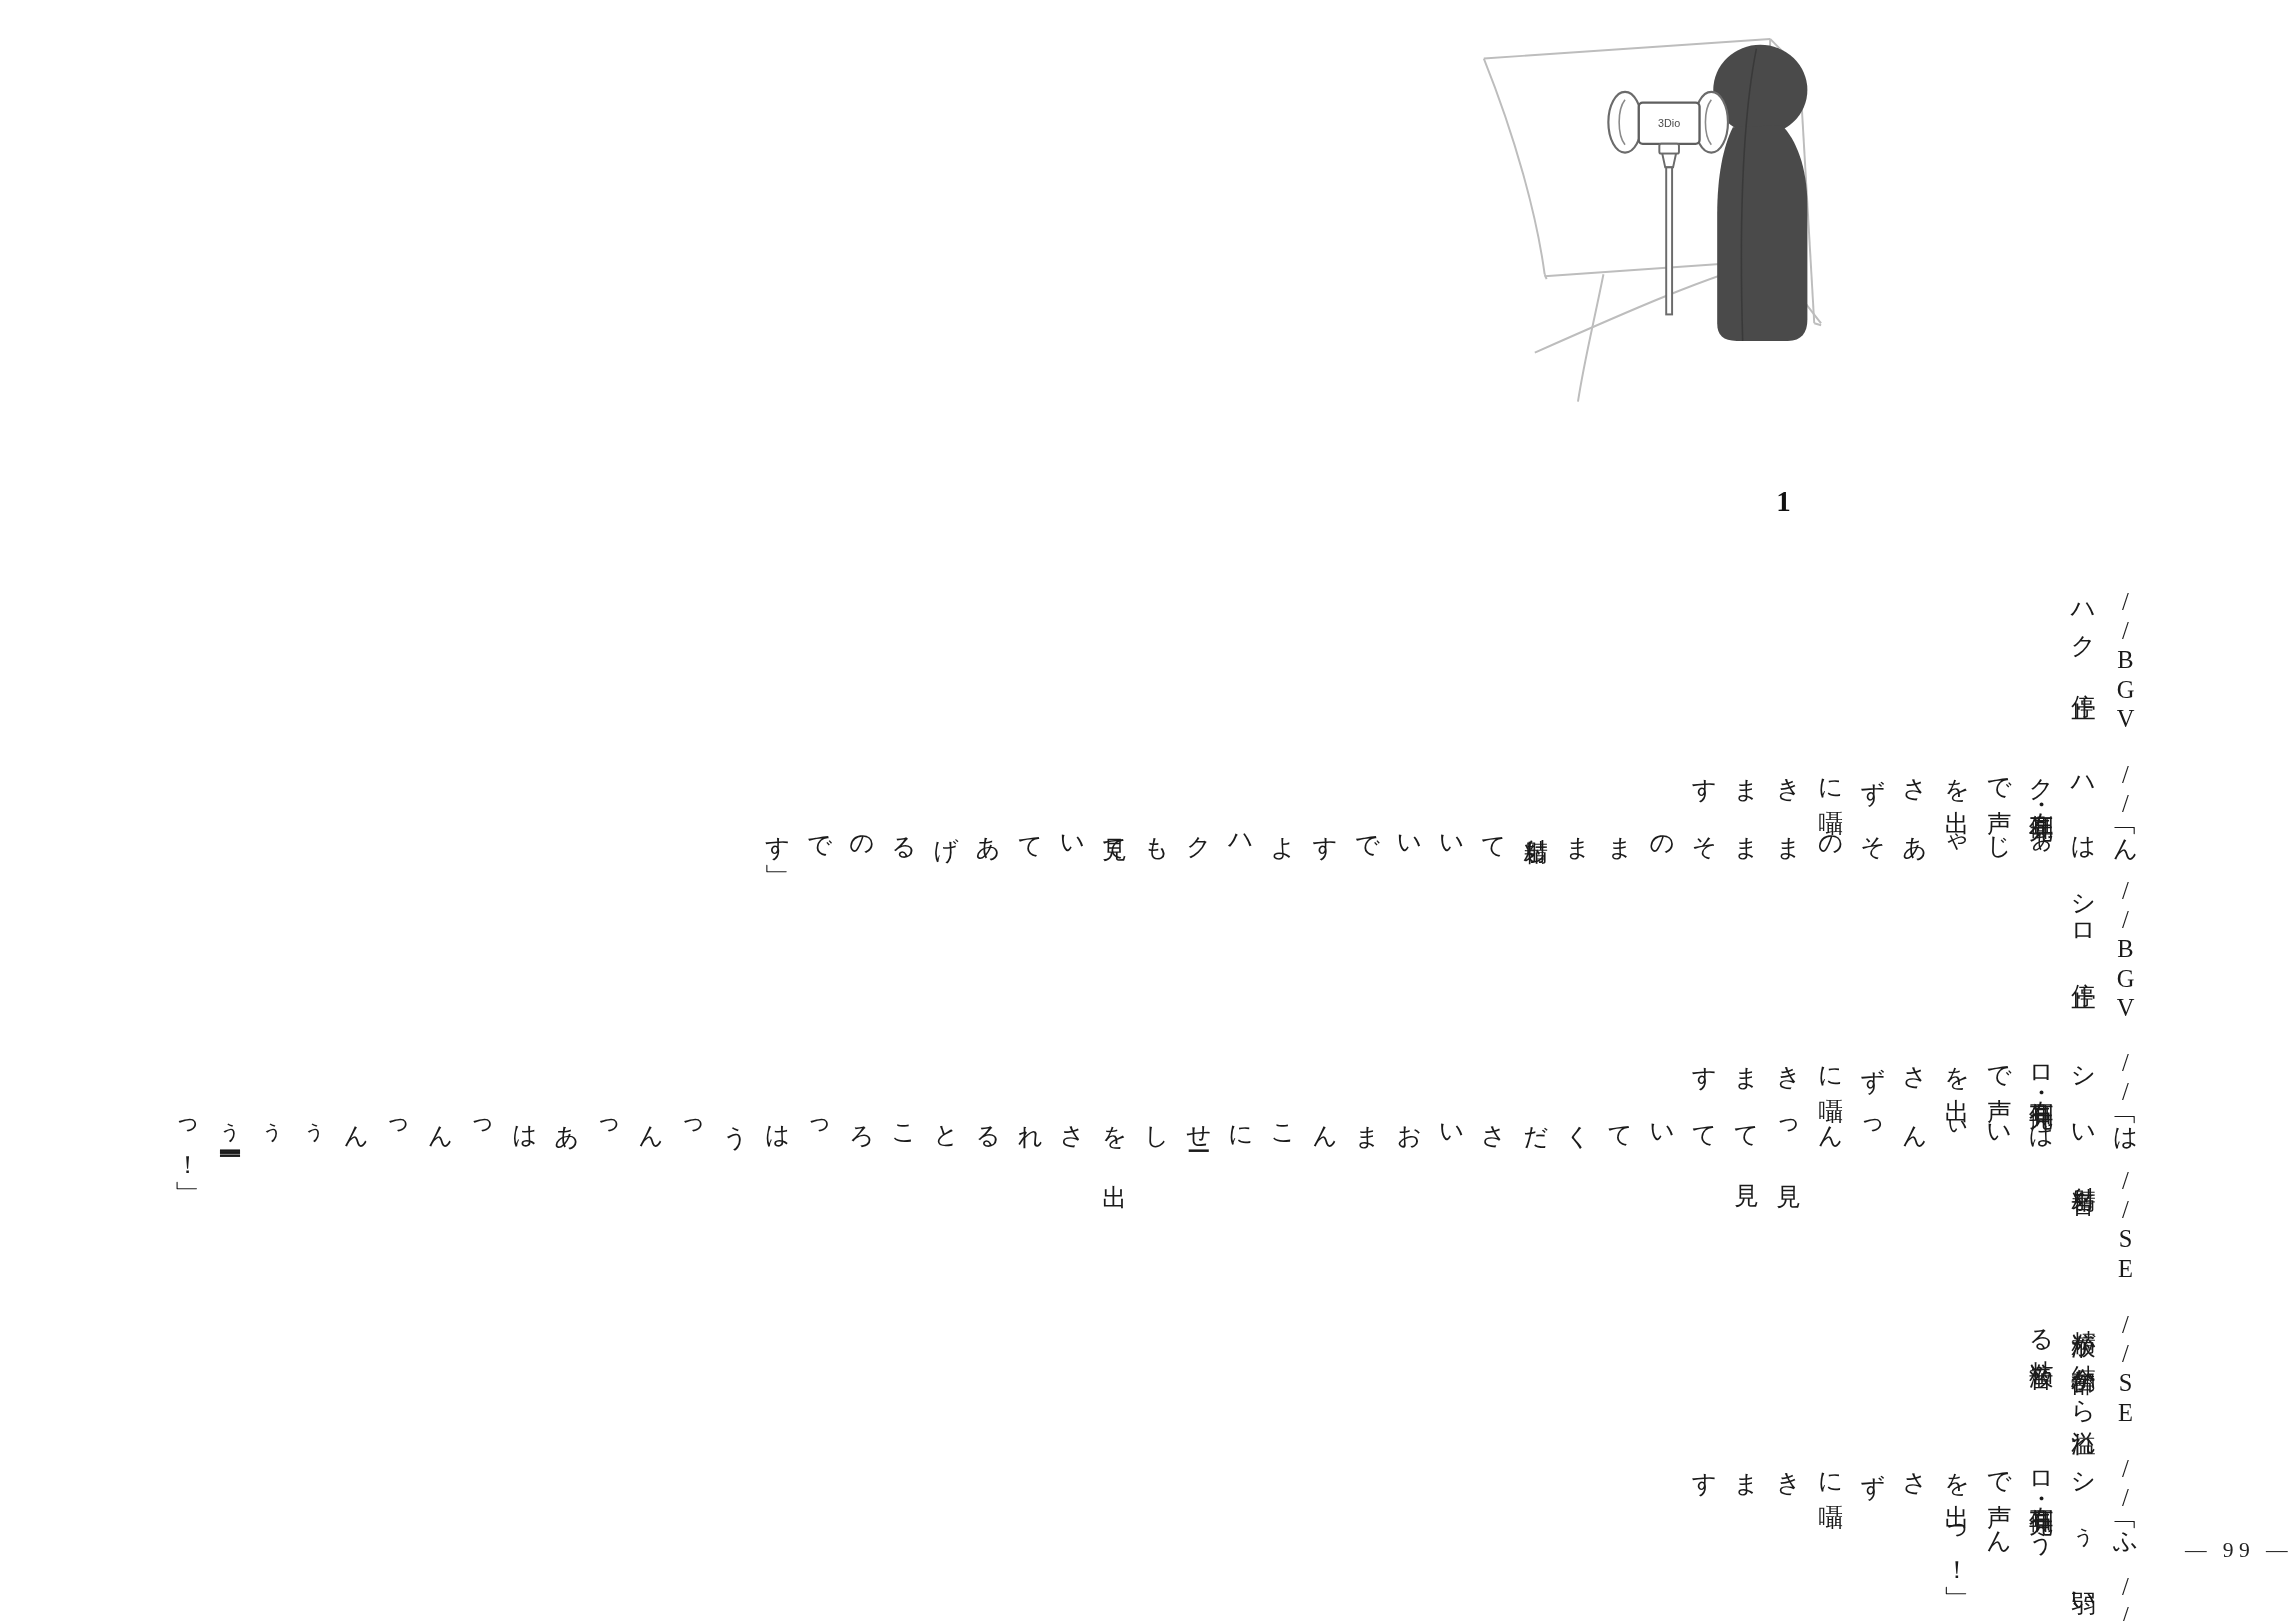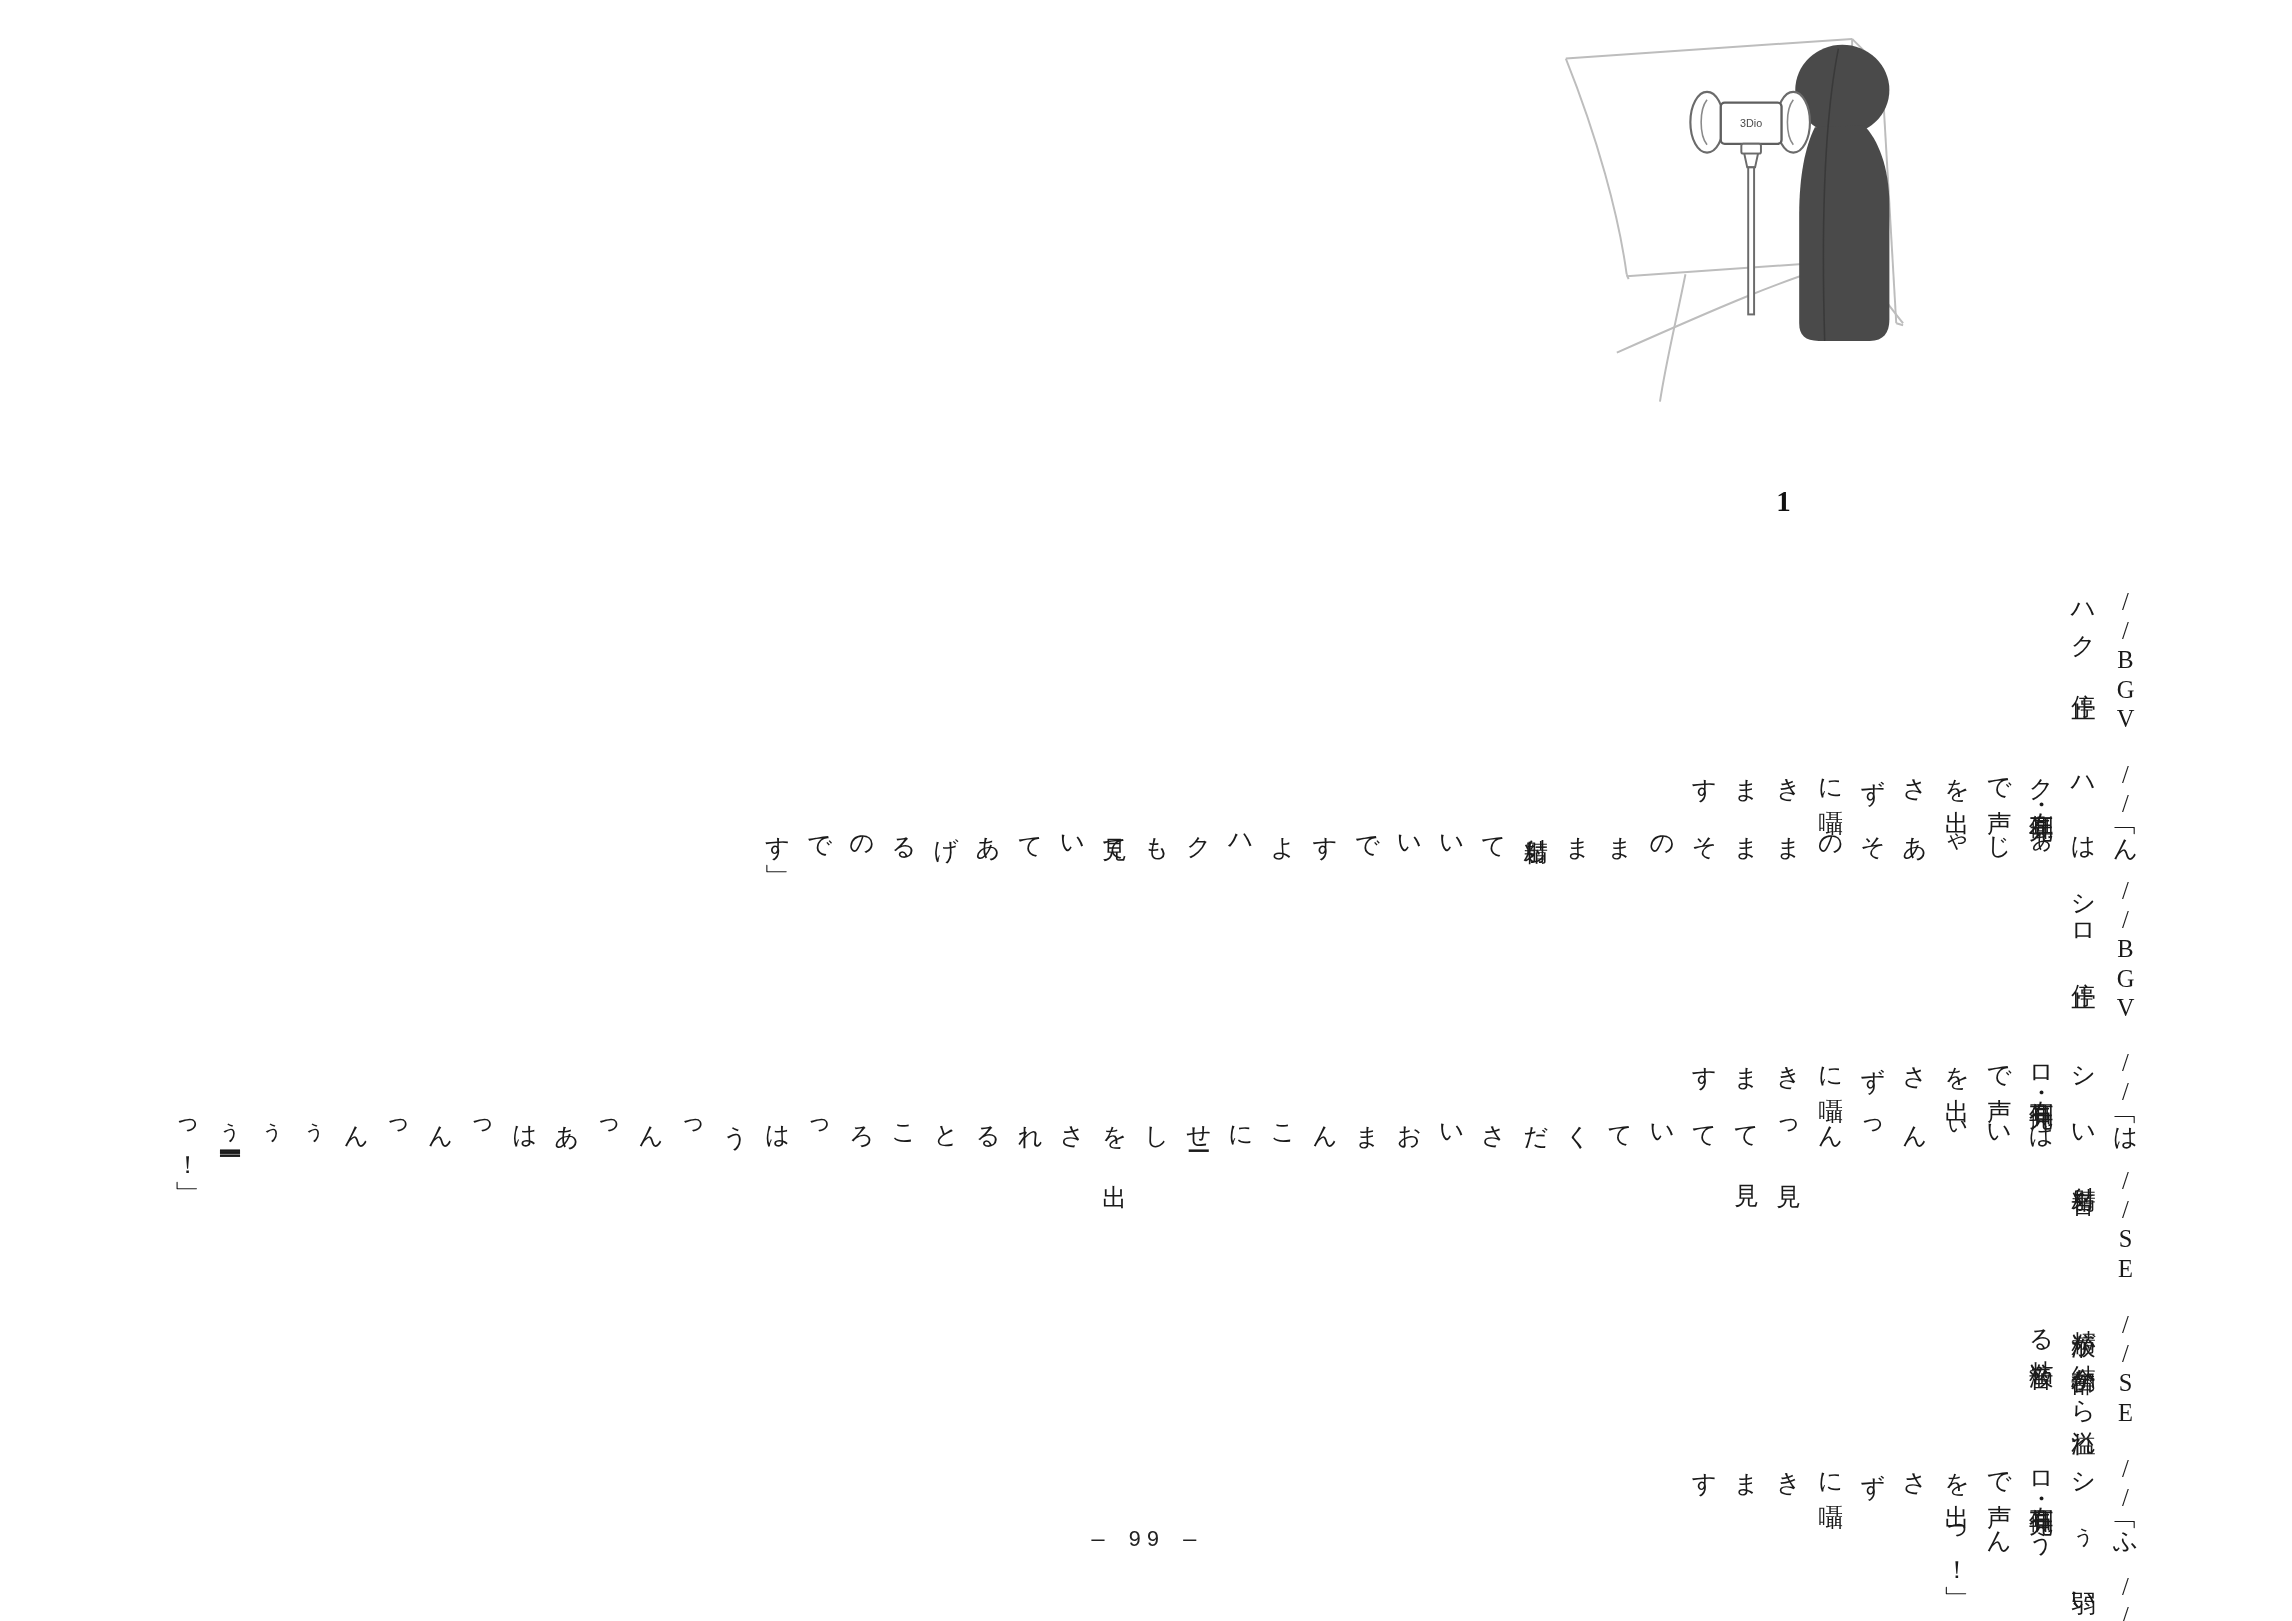--- a/index.html
+++ b/index.html
@@ -12,21 +12,21 @@
     height: 1621px;
     position: relative;
     font-family: "Liberation Serif", "DejaVu Serif", serif;
     color: #1a1a1a;
     overflow: hidden;
   }
 
   
   #illustration {
     position: absolute;
-    left: 1558px;
+    left: 1476px;
     top: 29px;
     width: 451px;
     height: 412px;
   }
   #illustration svg {
     display: block;
     width: 100%;
     height: 100%;
   }
 
@@ -72,26 +72,26 @@
   }
   .script-line.gap-before {
     margin-left: 53px;
   }
 
   
   #page-number {
     position: absolute;
     left: 0;
     right: 0;
-    bottom: 69px;
-    text-align: center;
+    bottom: 58px;
+    text-align: right;
     font-size: 21.6px;
     letter-spacing: 0.25em;
     color: #222;
-    font-family: Liberation Mono, monospace;
+    font-family: Liberation Serif, serif;
   }
 </style>
 </head>
 <body>
 
 <div id="illustration">
   <svg viewBox="0 0 460 420" xmlns="http://www.w3.org/2000/svg">
 
     <g fill="none" stroke="#bdbdbd" stroke-width="2">
       <path d="M8 30 C 40 110, 62 190, 70 250"></path>

